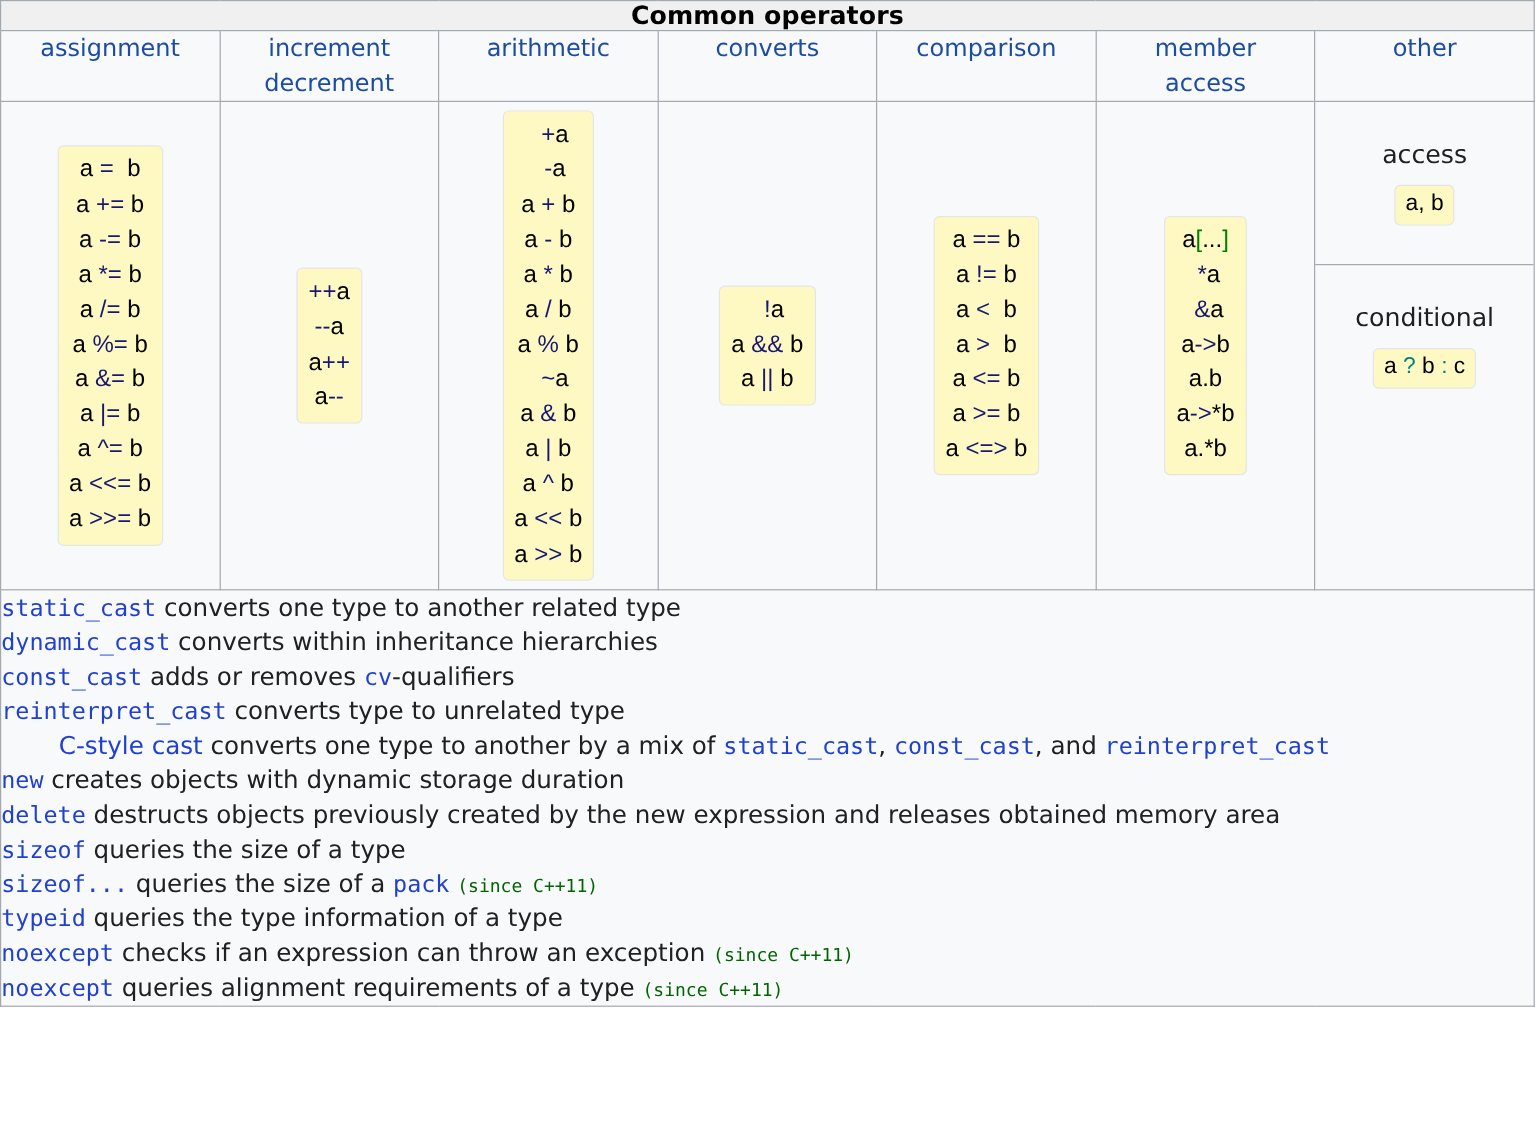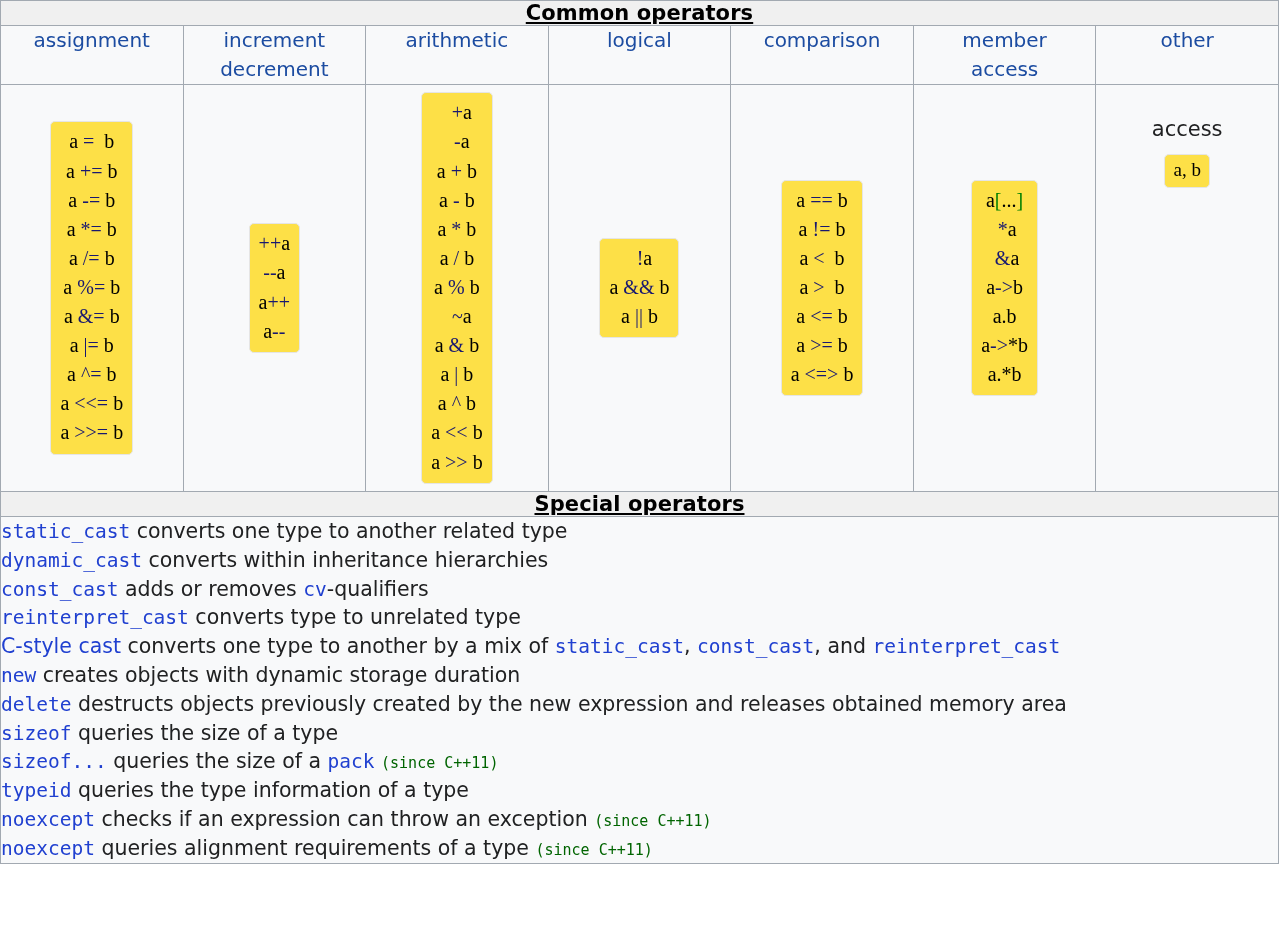--- a/index.html
+++ b/index.html
@@ -30,21 +30,20 @@
 
   
   .section-title {
     background: #f0f0f0;
     text-align: center;
     font-weight: bold;
     font-size: 21px;
     color: #000;
     padding: 9px 4px 10px 4px;
     letter-spacing: 0.1px;
-    text-decoration: underline;
   }
 
   
   .cat-head {
     background: #f8f9fa;
     text-align: center;
     vertical-align: middle;
     font-weight: normal;
     font-size: 20px;
     line-height: 1.45;
@@ -66,25 +65,25 @@
   .cell-inner {
     display: flex;
     align-items: center;
     justify-content: center;
     height: 406px;
   }
 
   
   .codebox {
     display: inline-block;
-    background: #fde047;
+    background: #fef9c3;
     border: 1px solid #e5e5e5;
     border-radius: 5px;
     padding: 5px 9px 6px 9px;
-    font-family: Liberation Serif, serif;
+    font-family: Liberation Sans, sans-serif;
     font-size: 20px;
     line-height: 1.455;
     color: #000000;
     text-align: center;
     white-space: pre;
   }
   .codebox.inline-small {
     font-size: 19px;
     line-height: 1.3;
     padding: 3px 8px 4px 8px;
@@ -132,21 +131,21 @@
     font-size: 20.5px;
     line-height: 1.405;
     color: #202122;
     white-space: nowrap;
   }
   .kw {
     font-family: "DejaVu Sans Mono", "Liberation Mono", monospace;
     font-size: 19.5px;
     color: #2040d0;
   }
-  .kw-prop { color: #2040d0; }
+  .kw-prop { color: #2040d0; padding-left: 48px; }
   .since {
     font-family: "DejaVu Sans Mono", "Liberation Mono", monospace;
     font-size: 15px;
     color: #006400;
   }
 </style>
 </head>
 <body>
 
 <table class="op-table">
@@ -160,21 +159,21 @@
         <span class="catlink">assignment</span>
       </th>
       <th class="cat-head" style="width:187px">
         <span class="catlink">increment</span><br>
         <span class="catlink">decrement</span>
       </th>
       <th class="cat-head" style="width:178px">
         <span class="catlink">arithmetic</span>
       </th>
       <th class="cat-head" style="width:150px">
-        <span class="catlink">logical</span>
+        <span class="catlink">converts</span>
       </th>
       <th class="cat-head" style="width:200px">
         <span class="catlink">comparison</span>
       </th>
       <th class="cat-head" style="width:152px">
         <span class="catlink">member</span><br>
         <span class="catlink">access</span>
       </th>
       <th class="cat-head" style="width:209px">
         <span class="catlink">other</span>
@@ -253,28 +252,31 @@
       </td>
       <td class="other-col">
         <table class="sub-table">
           <tbody>
             <tr>
               <td>
                 <span class="sub-label">access</span>
                 <code class="codebox inline-small"><span><span>a, b</span></span></code>
               </td>
             </tr>
+            <tr>
+              <td>
+                <span class="sub-label">conditional</span>
+                <code class="codebox inline-small"><span><span>a </span><span class="tern">?</span><span> b </span><span class="tern">:</span><span> c</span></span></code>
+              </td>
+            </tr>
           </tbody>
         </table>
       </td>
     </tr>
 
-    <tr>
-      <td class="section-title" colspan="7">Special operators</td>
-    </tr>
 
     <tr>
       <td class="special-cell" colspan="7">
           <div class="sp-line"><span class="kw">static_cast</span><span> converts one type to another related type</span></div>
           <div class="sp-line"><span class="kw">dynamic_cast</span><span> converts within inheritance hierarchies</span></div>
           <div class="sp-line"><span class="kw">const_cast</span><span> adds or removes </span><span class="kw">cv</span><span>-qualifiers</span></div>
           <div class="sp-line"><span class="kw">reinterpret_cast</span><span> converts type to unrelated type</span></div>
           <div class="sp-line"><span class="kw-prop">C-style cast</span><span> converts one type to another by a mix of </span><span class="kw">static_cast</span><span>, </span><span class="kw">const_cast</span><span>, and </span><span class="kw">reinterpret_cast</span></div>
           <div class="sp-line"><span class="kw">new</span><span> creates objects with dynamic storage duration</span></div>
           <div class="sp-line"><span class="kw">delete</span><span> destructs objects previously created by the new expression and releases obtained memory area</span></div>

